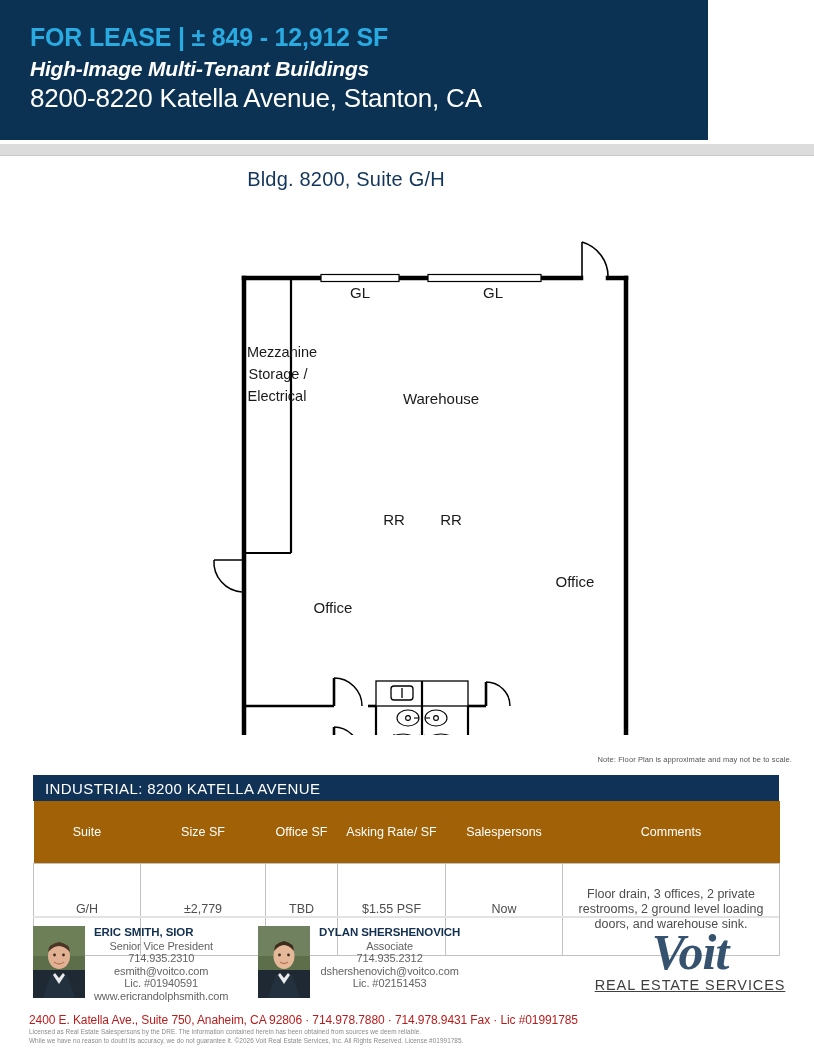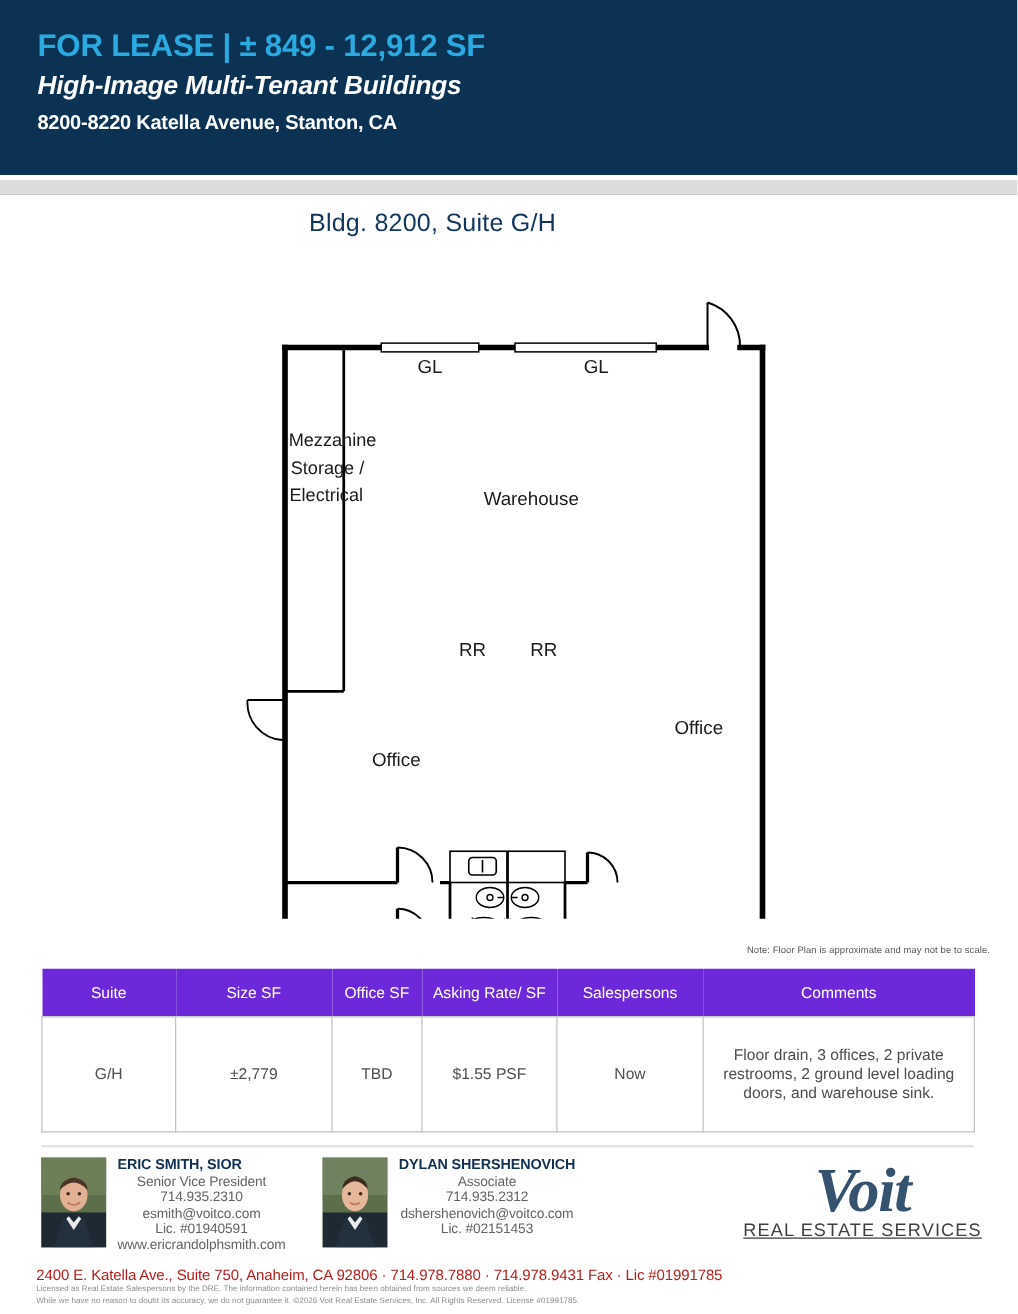--- a/index.html
+++ b/index.html
@@ -13,21 +13,21 @@
     position: relative;
     font-family: "Liberation Sans", sans-serif;
     color: #333;
     overflow: hidden;
   }
 
   
   .header-bar {
     position: absolute;
     left: 0; top: 0;
-    width: 814px;
+    width: 708px;
     height: 140px;
     background: #0b3253;
   }
   .header-inner {
     position: absolute;
     left: 30px;
     top: 20px;
   }
   .hdr-lease {
     font-size: 25px;
@@ -40,22 +40,22 @@
   .hdr-sub {
     font-size: 21px;
     font-weight: bold;
     color: #ffffff;
     line-height: 30px;
     white-space: nowrap;
     letter-spacing: -0.2px;
     font-style: italic;
   }
   .hdr-addr {
-    font-size: 16px;
-    font-weight: bold;
+    font-size: 26px;
+    font-weight: normal;
     color: #ffffff;
     line-height: 29px;
     white-space: nowrap;
     letter-spacing: -0.2px;
   }
   .header-gray {
     position: absolute;
     left: 0; top: 144px;
     width: 814px;
     height: 11px;
@@ -84,21 +84,21 @@
     width: 692px;
     text-align: center;
     font-size: 20px;
     color: #12355b;
     letter-spacing: 0.2px;
   }
 
   
   .plan-wrap {
     position: absolute;
-    left: 0;
+    left: 16px;
     top: 215px;
     width: 750px;
     height: 520px;
   }
   .plan-note {
     position: absolute;
     right: 22px;
     top: 755px;
     font-size: 7.5px;
     color: #555;
@@ -121,25 +121,25 @@
     box-sizing: border-box;
     height: 26px;
     line-height: 15px;
   }
   table.grid {
     border-collapse: collapse;
     width: 746px;
     table-layout: fixed;
   }
   table.grid th {
-    background: #6d28d9;
+    background: #a16207;
     color: #ffffff;
     font-size: 12.5px;
     font-weight: normal;
-    padding: 0 3px;
+    padding: 24px 3px;
     vertical-align: middle;
     height: 38px;
     box-sizing: border-box;
     border: none;
   }
   table.grid td {
     background: #ffffff;
     color: #4d4d4d;
     font-size: 12.5px;
     text-align: center;
@@ -411,20 +411,21 @@
     <text x="435" y="310" font-size="15">RR</text>
     <text x="317" y="398" font-size="15">Office</text>
     <text x="559" y="372" font-size="15">Office</text>
   </g>
 </svg>
 </div>
 
 <div class="plan-note">Note: Floor Plan is approximate and may not be to scale.</div>
 
 <div class="tbl">
+  <div class="tbl-title">INDUSTRIAL: 8200 KATELLA AVENUE</div>
   <table class="grid">
     <colgroup>
       <col style="width:107px">
       <col style="width:125px">
       <col style="width:72px">
       <col style="width:108px">
       <col style="width:117px">
       <col style="width:217px">
     </colgroup>
     <thead>

